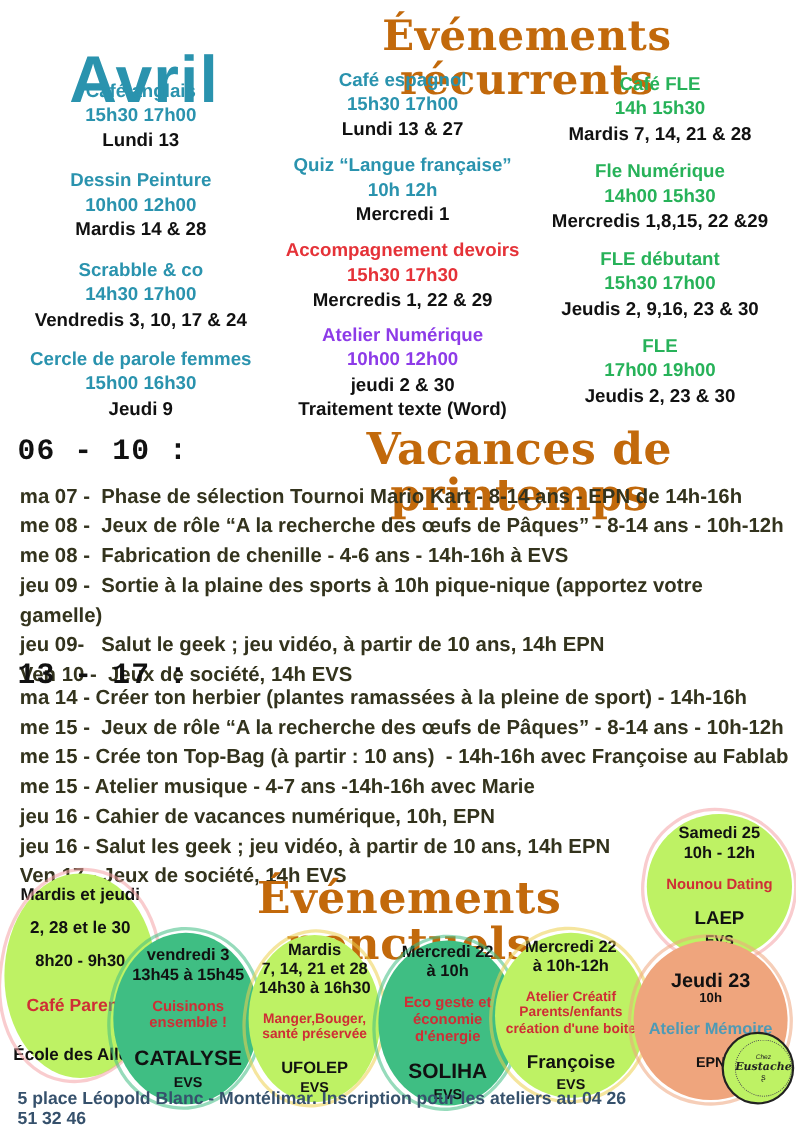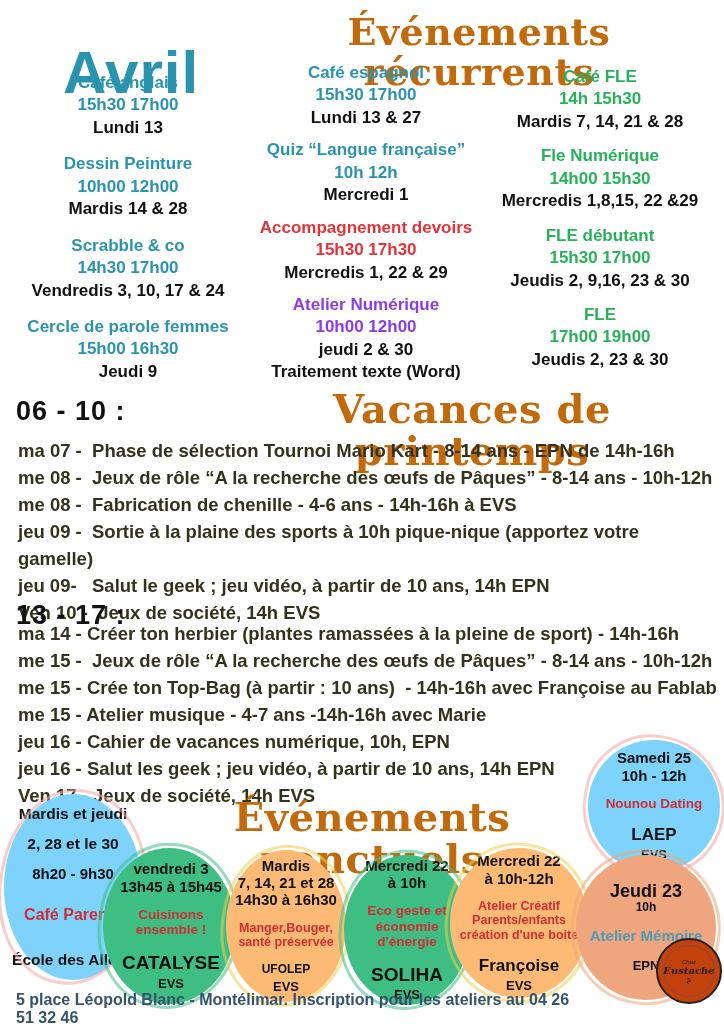--- a/index.html
+++ b/index.html
@@ -29,21 +29,21 @@
   .col2 .evt{margin-bottom:10px;}
   .col3 .evt{margin-bottom:12px;}
   .e-name,.e-time,.e-days,.e-extra{font-size:17px;font-weight:bold;line-height:1.32;}
   .e-days,.e-extra{color:#111111;}
   .teal{color:#2a93ae;}
   .green{color:#27b259;}
   .red{color:#e53238;}
   .purple{color:#8d3be8;}
   
   .v-heading{
-    position:absolute;left:16px;font-family:Liberation Sans, sans-serif;
+    position:absolute;left:16px;font-family:Liberation Mono, monospace;
     font-weight:bold;font-size:27px;color:#111;letter-spacing:1px;
   }
   .vh1{top:396px;}
   .vh2{top:600px;}
   .vlist{position:absolute;left:18px;width:700px;}
   .vl1{top:437px;}
   .vl2{top:620px;}
   .vline{
     font-size:18.5px;font-weight:bold;color:#33331d;line-height:27px;
     white-space:pre-wrap;
@@ -51,56 +51,56 @@
   
   .bubble{
     position:absolute;border-radius:50%;
     display:flex;flex-direction:column;align-items:center;justify-content:center;
     text-align:center;padding:8px;box-sizing:border-box;line-height:1.15;
   }
   .bubble::before{
     content:"";position:absolute;inset:-5px;border-radius:48% 52% 50% 50%;
     border:3px solid var(--bc);opacity:.55;transform:rotate(9deg);
   }
-  .bg-pink{background:#7dd3fc;--bc:#f4a3a6;}
+  .bg-pink{background:#bef264;--bc:#f4a3a6;}
   .bg-green{background:#3fbe83;--bc:#3fbe83;}
-  .bg-yellow{background:#fdba74;--bc:#ecd04e;}
+  .bg-yellow{background:#bef264;--bc:#ecd04e;}
   .bg-orange{background:#efa57d;--bc:#efa57d;}
   .b-day,.b-time{font-size:15px;font-weight:bold;color:#111;}
   .b-highlight{font-size:13.5px;font-weight:bold;color:#cf2e35;margin:12px 0;}
   .b-highlight.tealtxt{color:#4e9ab5;font-size:15px;}
   .b-name{font-size:17px;font-weight:bold;color:#111;margin-top:2px;}
   .b-org{font-size:13px;font-weight:bold;color:#111;margin-top:3px;}
   .bb-cafe-parents{left:4px;top:794px;width:138px;height:186px;gap:12px;}
   .bb-cafe-parents .b-day{font-size:15.5px;}
   .bb-cafe-parents .b-highlight{font-size:16px;}
   .bb-cafe-parents .b-name{font-size:15.5px;}
   .bb-catalyse{left:103px;top:848px;width:132px;height:156px;padding-left:12px;}
   .bb-catalyse .b-name{font-size:19px;}
   .bb-ufolep{left:226px;top:850px;width:120px;height:152px;}
   .bb-ufolep .b-highlight{font-size:12.5px;}
-  .bb-ufolep .b-name{font-size:12px;}
+  .bb-ufolep .b-name{font-size:15px;}
   .bb-soliha{left:344px;top:855px;width:126px;height:150px;}
   .bb-soliha .b-name{font-size:19px;}
   .bb-francoise{left:450px;top:848px;width:138px;height:150px;}
   .bb-francoise .b-highlight{font-size:12.5px;}
   .bb-nounou{left:588px;top:740px;width:132px;height:132px;}
   .bb-jeudi23{left:576px;top:855px;width:140px;height:145px;}
   .bb-jeudi23 .b-day{font-size:18px;}
   .bb-jeudi23 .b-time{font-size:12px;}
   
   .footer{
     position:absolute;left:16px;top:991px;width:560px;
     font-size:16px;font-weight:bold;color:#36516c;
   }
   
   .logo{
     position:absolute;left:656px;top:938px;width:62px;height:62px;
-    background:#c2410c;border:2px solid #222;border-radius:50%;
-    display:flex;flex-direction:column;align-items:center;justify-content:center;
+    background:#bef264;border:2px solid #222;border-radius:50%;
+    display:flex;flex-direction:column;align-items:flex-end;justify-content:center;
     z-index:5;
   }
   .logo-inner{
     width:50px;height:50px;border:1px dotted #555;border-radius:50%;
     display:flex;flex-direction:column;align-items:center;justify-content:center;
   }
   .logo-chez{font-size:6px;color:#222;font-style:italic;}
   .logo-name{
     font-family:"DejaVu Serif",serif;font-style:italic;font-weight:bold;
     font-size:10px;color:#222;

